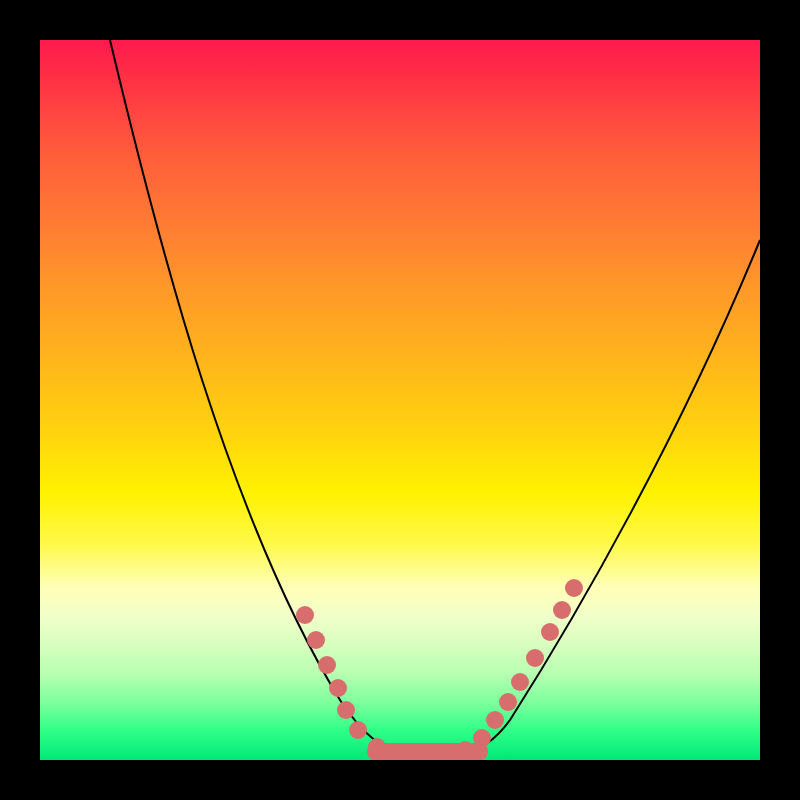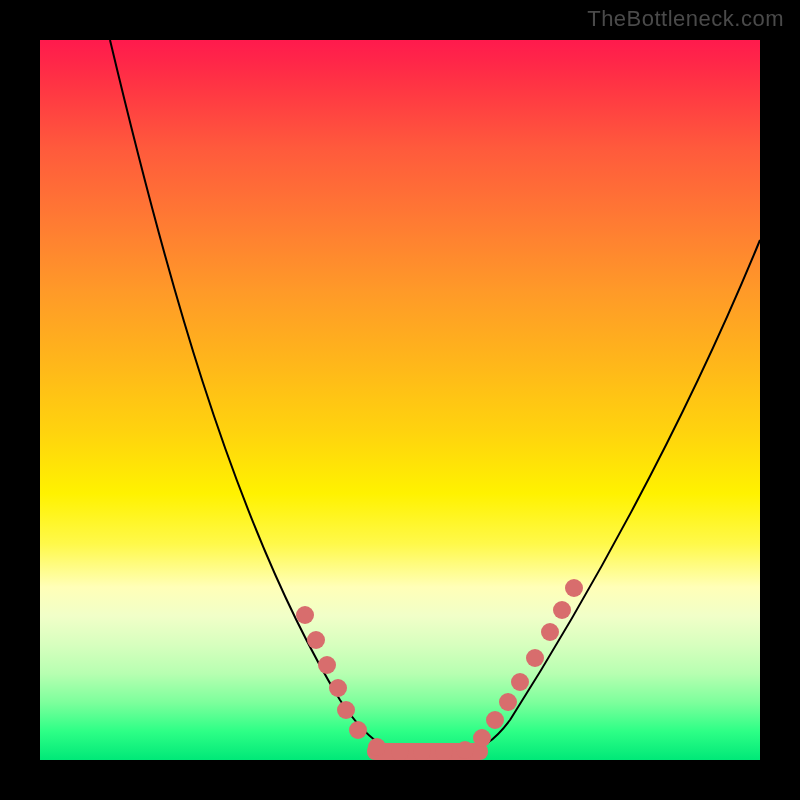--- a/index.html
+++ b/index.html
@@ -59,21 +59,20 @@
   }
   svg.curve {
     position: absolute;
     inset: 0;
   }
 </style>
 </head>
 <body>
 
 <div class="frame">
-  <div class="watermark">TheBottleneck.com</div>
 
   <div class="plot-area">
     <div class="gradient"></div>
 
     <svg class="curve" viewBox="0 0 720 720" preserveAspectRatio="none">
       <path id="main-curve" fill="none" stroke="#000000" stroke-width="2" d="M 70 0 C 120 210, 190 480, 300 660 C 330 705, 350 712, 370 712 L 418 712 C 440 712, 455 700, 470 680 C 540 570, 640 395, 720 200"></path>
       <rect id="bottom-band" rx="8" ry="8" fill="#d86d6d" x="327" y="703" width="121" height="17"></rect>
       <g id="marker-group">
           <circle cx="265" cy="575" r="9" fill="#d86d6d"></circle>
           <circle cx="276" cy="600" r="9" fill="#d86d6d"></circle>

